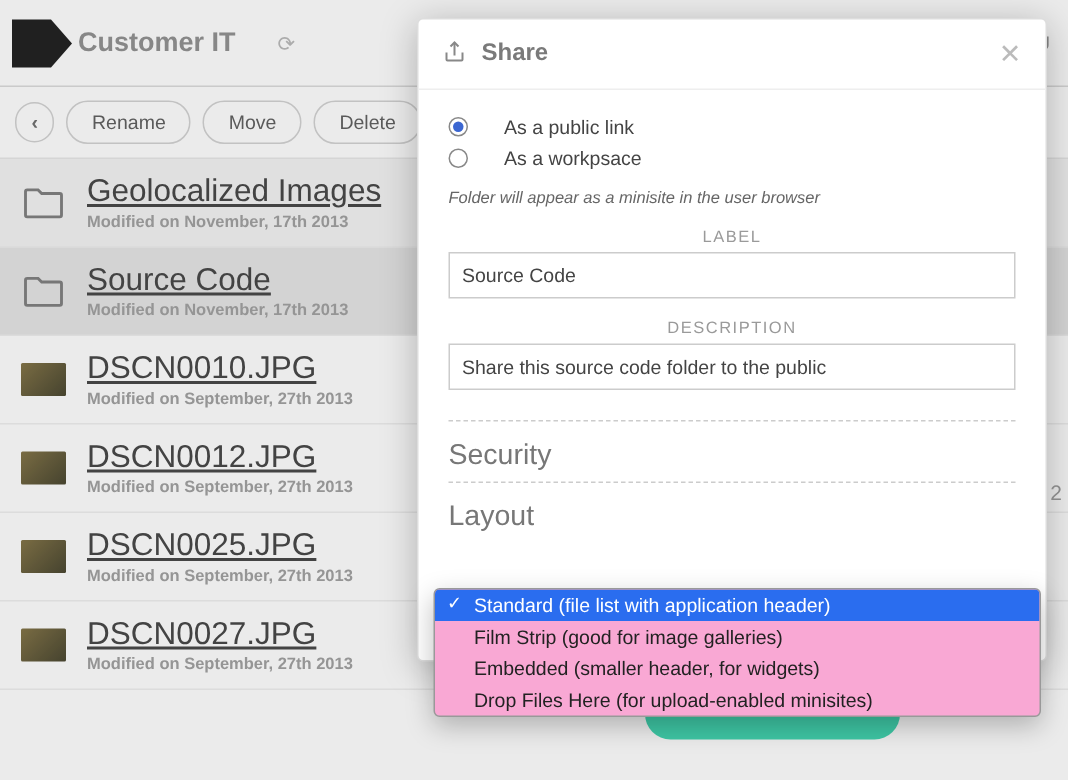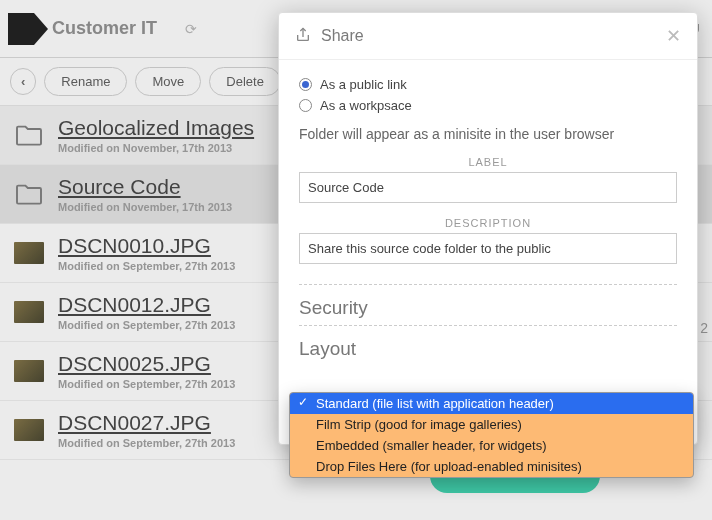--- a/index.html
+++ b/index.html
@@ -30,36 +30,36 @@
   .fname { font-size: 21px; color: #3a3a3a; font-weight: 500; text-decoration: underline; }
   .fmeta { font-size: 11px; color: #9a9a9a; margin-top: 2px; font-weight: bold; }
 
   
   .scrim { position:absolute; inset:0; background: rgba(120,120,120,0.15); pointer-events:none; }
 
   
   .modal { position:absolute; top:12px; left:278px; width:420px; background:#fff; border-radius:4px; box-shadow: 0 4px 24px rgba(0,0,0,.25); border:1px solid #ddd; }
   .mhdr { display:flex; align-items:center; padding:12px 16px; border-bottom:1px solid #eee; color:#777; }
   .mhdr .ic { margin-right:10px; color:#888;}
-  .mhdr .ttl { font-size:16px; font-weight:400; color:#7a7a7a; flex:1; }
+  .mhdr .ttl { font-size:16px; font-weight:700; color:#7a7a7a; flex:1; }
   .mhdr .x { color:#bbb; cursor:pointer; font-size:18px;}
 
   .mbody { padding: 14px 20px 18px; }
-  .radio-row { display:flex; align-items:center; gap:8px; font-size:13px; color:#444; padding:3px 0;}
+  .radio-row { display:flex; align-items:center; gap:24px; font-size:13px; color:#444; padding:3px 0;}
   .radio { width:13px;height:13px;border-radius:50%; border:1px solid #888; display:inline-flex;align-items:center;justify-content:center;}
   .radio.checked::after{content:"";width:7px;height:7px;border-radius:50%;background:#3b66d1;}
-  .hint { font-size:14px; color:#666; padding: 10px 0 14px;}
+  .hint { font-size:11px; color:#666; padding: 10px 0 14px; font-style: italic;}
   .flabel { font-size:11px; letter-spacing:1px; color:#9a9a9a; margin-bottom:4px;text-align:center; }
   .tinput { width:100%; border:1px solid #ccc; padding:7px 8px; font-size:13px; color:#444; margin-bottom:14px; outline:none; }
 
   .dsep { border:0; border-top:1px dashed #ccc; margin: 6px 0 12px; }
   .sect { font-size:19px; font-weight:300; color:#777; margin-bottom: 6px; }
 
   
-  .dropdown { position:absolute; left:289px; top:392px; width:405px; background:#fdba74; border:1px solid #999; border-radius:4px; box-shadow:0 6px 18px rgba(0,0,0,.25); overflow:hidden;}
+  .dropdown { position:absolute; left:289px; top:392px; width:405px; background:#f9a8d4; border:1px solid #999; border-radius:4px; box-shadow:0 6px 18px rgba(0,0,0,.25); overflow:hidden;}
   .dd-item { padding:3px 8px 3px 26px; font-size:13px; color:#222; position:relative; cursor:pointer;}
   .dd-item.sel { background:#2a6def; color:#fff; }
   .dd-item.sel::before { content:"✓"; position:absolute; left:8px; top:2px; font-size:12px; }
 
   .genbtn { position:absolute; left:430px; top:459px; width:170px; height:34px; background:#3ec6a4; border-radius:20px; }
 
   .sidecount { position:absolute; right:4px; top:320px; color:#888; font-size:14px;}
 </style>
 </head>
 <body>

